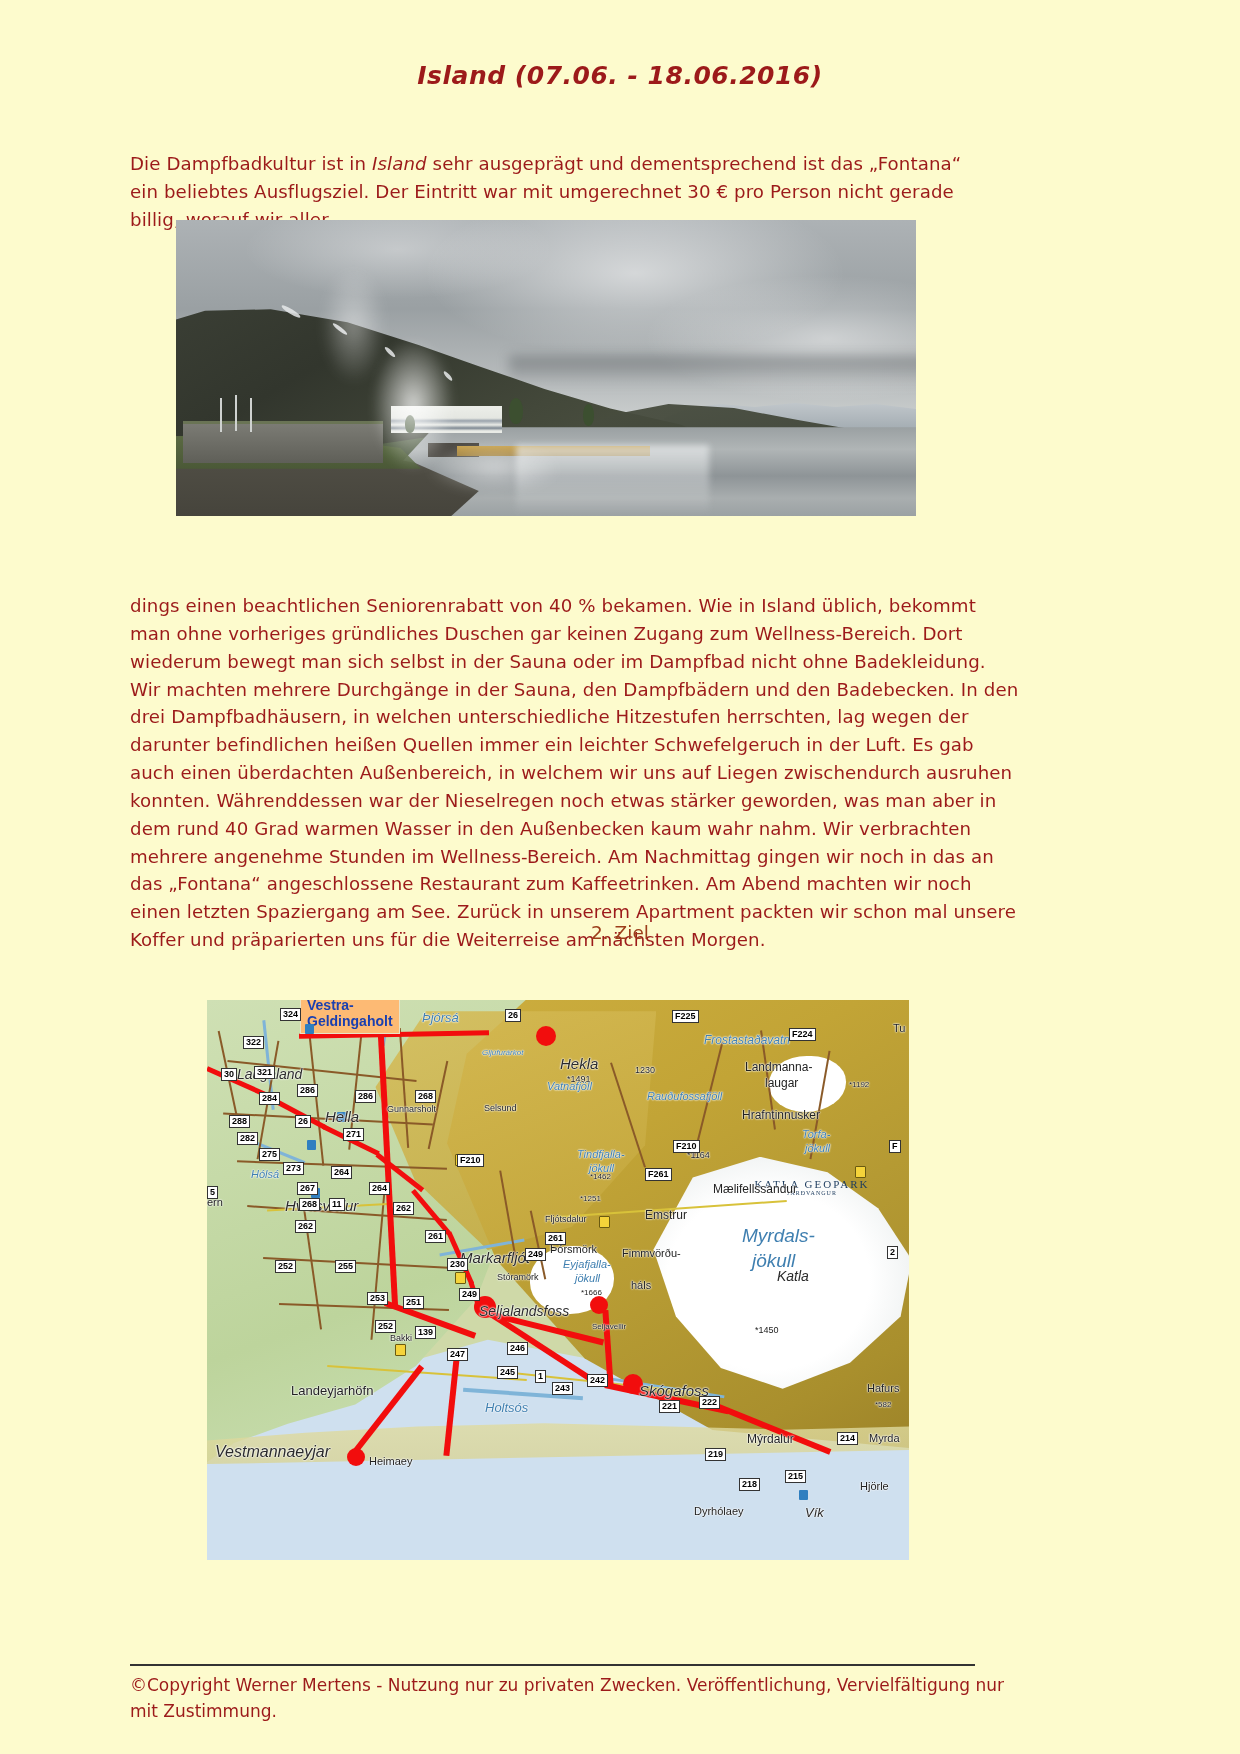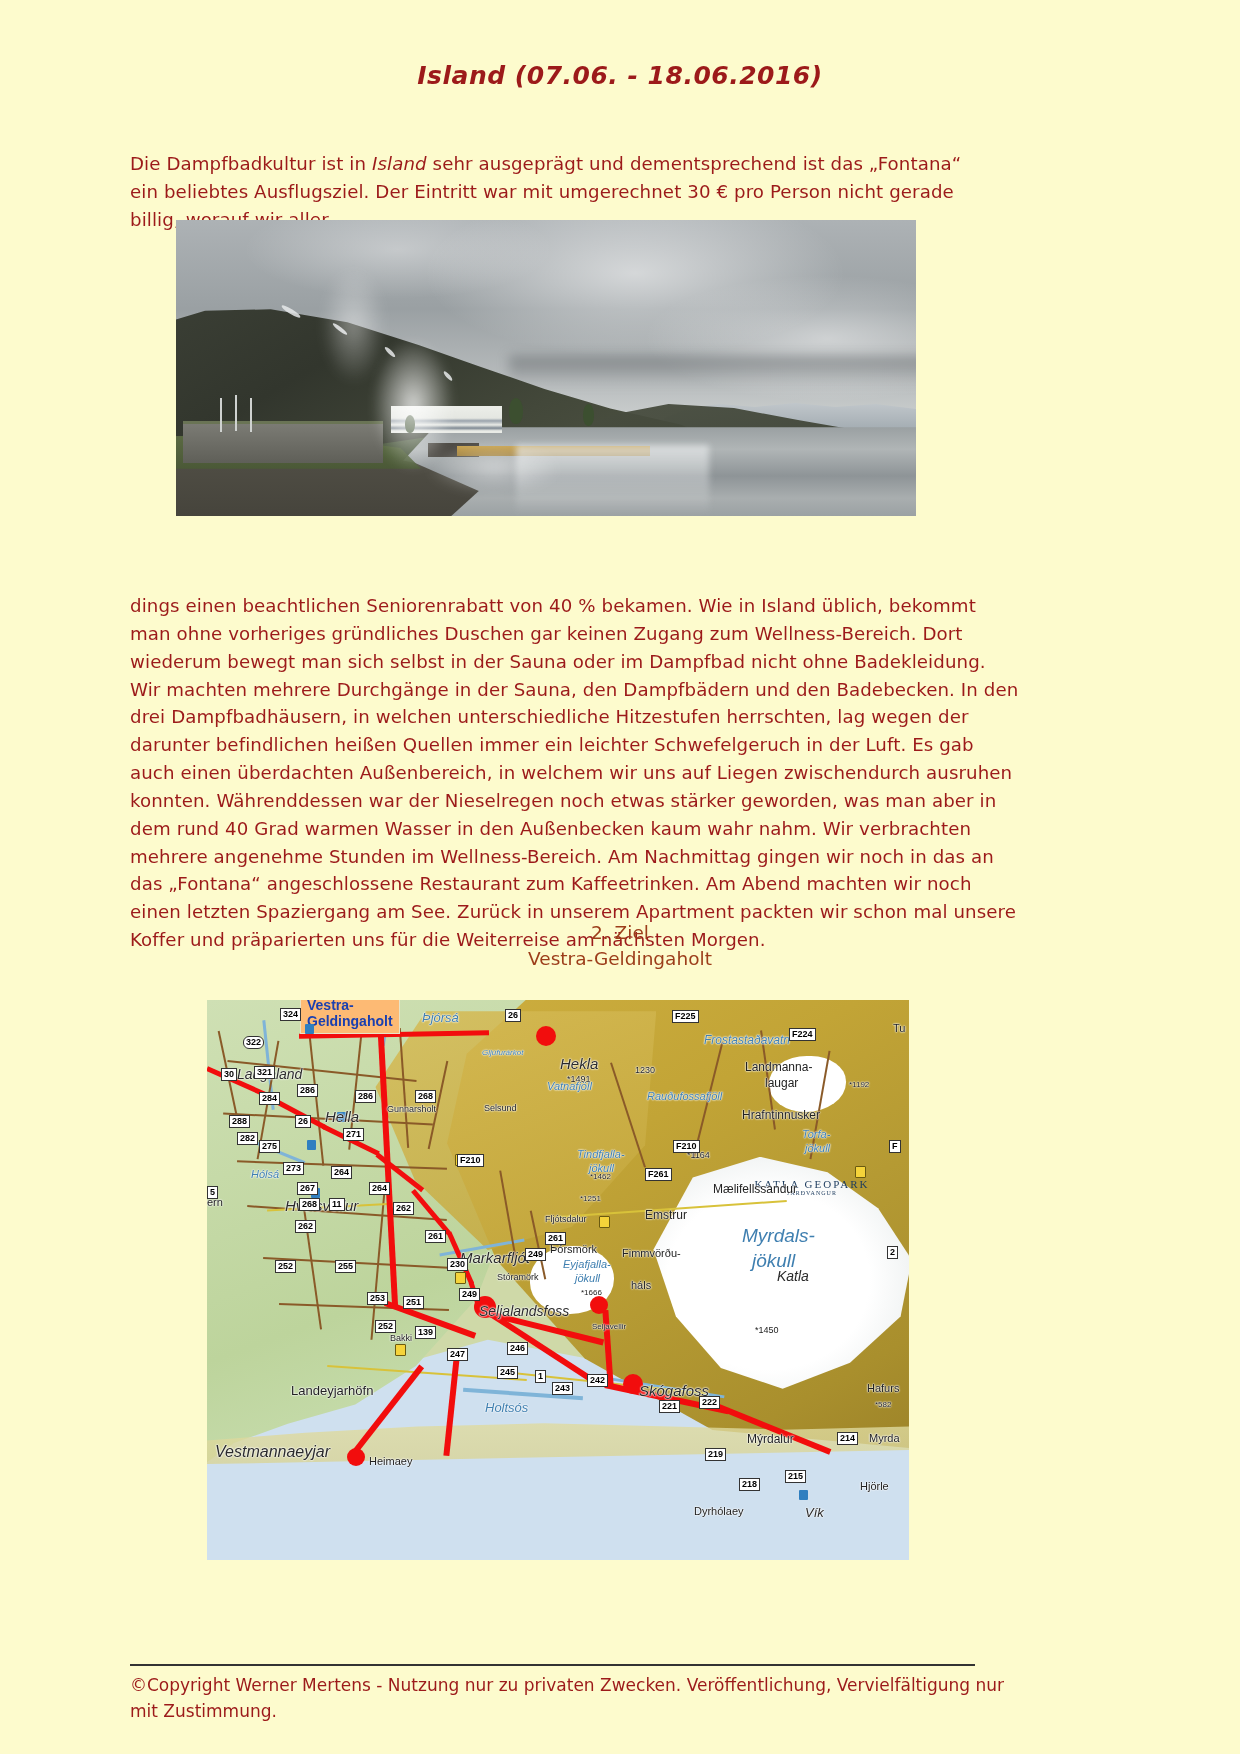--- a/index.html
+++ b/index.html
@@ -276,21 +276,20 @@
     <div class="ph-pole" style="left:10%;top:60%;height:34px;"></div>
     <div class="ph-steam2"></div>
     <div class="ph-steam"></div>
     <div class="ph-steam3"></div>
   </div>
 
   <div class="txt para-main">dings einen beachtlichen Seniorenrabatt von 40 % bekamen. Wie in Island üblich, bekommt man ohne vorheriges gründliches Duschen gar keinen Zugang zum Wellness-Bereich. Dort wiederum bewegt man sich selbst in der Sauna oder im Dampfbad nicht ohne Badekleidung. Wir machten mehrere Durchgänge in der Sauna, den Dampfbädern und den Badebecken. In den drei Dampfbadhäusern, in welchen unterschiedliche Hitzestufen herrschten, lag wegen der darunter befindlichen heißen Quellen immer ein leichter Schwefelgeruch in der Luft. Es gab auch einen überdachten Außenbereich, in welchem wir uns auf Liegen zwischendurch ausruhen konnten. Währenddessen war der Nieselregen noch etwas stärker geworden, was man aber in dem rund 40 Grad warmen Wasser in den Außenbecken kaum wahr nahm. Wir verbrachten mehrere angenehme Stunden im Wellness-Bereich. Am Nachmittag gingen wir noch in das an das „Fontana“ angeschlossene Restaurant zum Kaffeetrinken. Am Abend machten wir noch einen letzten Spaziergang am See. Zurück in unserem Apartment packten wir schon mal unsere Koffer und präparierten uns für die Weiterreise am nächsten Morgen.</div>
 
   <div class="ziel">
     <span class="l1">2. Ziel</span>
-    <span class="l2">Vestra-Geldingaholt</span>
   </div>
 
   <div class="map">
     <div class="m-sea"></div>
     <div class="m-land"></div>
     <div class="m-green"></div>
     <div class="m-high"></div>
     <div class="m-high2"></div>
     <div class="m-coast"></div>
     <div class="m-glacier"></div>
@@ -430,33 +429,33 @@
         <div class="m-lbl water" style="left: 368px; top: 272px; font-size: 11px;">jökull</div>
         <div class="m-lbl water" style="left: 595px; top: 128px; font-size: 11px;">Torfa-</div>
         <div class="m-lbl water" style="left: 598px; top: 142px; font-size: 11px;">jökull</div>
         <div class="m-lbl water" style="left: 535px; top: 225px; font-size: 19px;">Myrdals-</div>
         <div class="m-lbl water" style="left: 545px; top: 250px; font-size: 19px;">jökull</div>
         <div class="m-lbl water" style="left: 44px; top: 168px; font-size: 11px;">Hólsá</div>
         <div class="m-lbl water" style="left: 278px; top: 400px; font-size: 13px;">Holtsós</div>
         <div class="m-lbl water" style="left: 275px; top: 48px; font-size: 8px;">Gljúfurárkot</div>
       </div>
     <div id="map-shields">
-        <div class="m-shield" style="left: 36px; top: 36px; border-radius: 6px;">322</div>
+        <div class="m-shield" style="left: 36px; top: 36px;">322</div>
         <div class="m-shield" style="left: 47px; top: 66px;">321</div>
         <div class="m-shield" style="left: 14px; top: 68px;">30</div>
         <div class="m-shield" style="left: 73px; top: 8px;">324</div>
         <div class="m-shield" style="left: 90px; top: 84px;">286</div>
         <div class="m-shield" style="left: 52px; top: 92px;">284</div>
         <div class="m-shield" style="left: 148px; top: 90px;">286</div>
         <div class="m-shield" style="left: 208px; top: 90px;">268</div>
         <div class="m-shield" style="left: 22px; top: 115px;">288</div>
         <div class="m-shield" style="left: 88px; top: 115px;">26</div>
         <div class="m-shield" style="left: 30px; top: 132px;">282</div>
         <div class="m-shield" style="left: 136px; top: 128px;">271</div>
-        <div class="m-shield" style="left: 52px; top: 140px;">275</div>
+        <div class="m-shield" style="left: 52px; top: 148px;">275</div>
         <div class="m-shield" style="left: 76px; top: 162px;">273</div>
         <div class="m-shield" style="left: 124px; top: 166px;">264</div>
         <div class="m-shield" style="left: 90px; top: 182px;">267</div>
         <div class="m-shield" style="left: 92px; top: 198px;">268</div>
         <div class="m-shield" style="left: 122px; top: 198px;">11</div>
         <div class="m-shield" style="left: 162px; top: 182px;">264</div>
         <div class="m-shield" style="left: 186px; top: 202px;">262</div>
         <div class="m-shield" style="left: 0px; top: 186px;">5</div>
         <div class="m-shield" style="left: 218px; top: 230px;">261</div>
         <div class="m-shield" style="left: 68px; top: 260px;">252</div>

